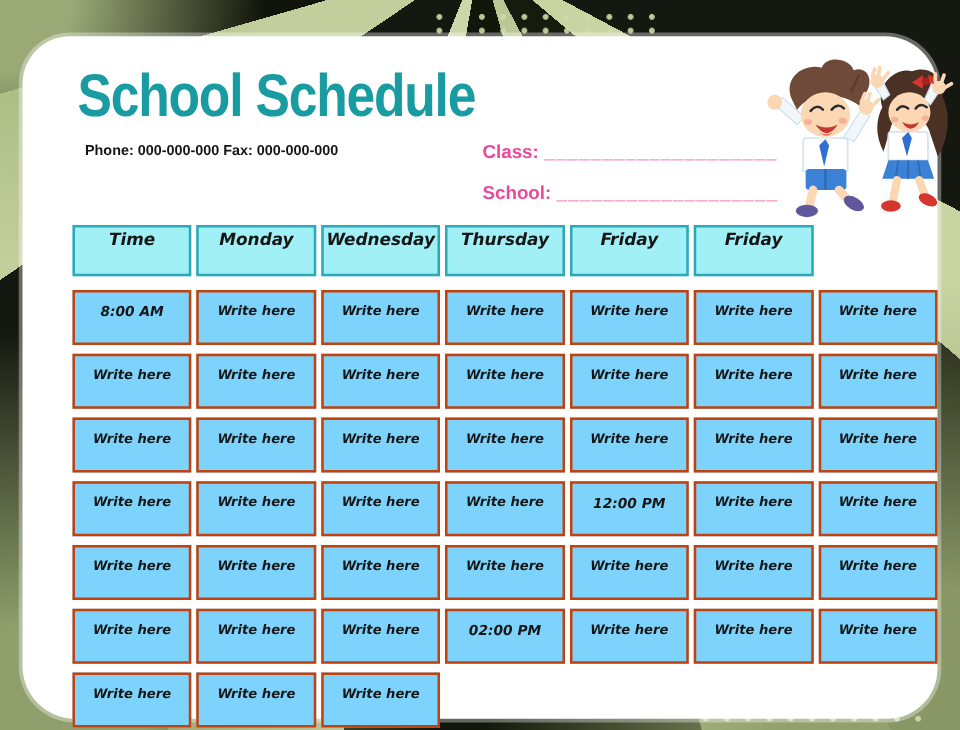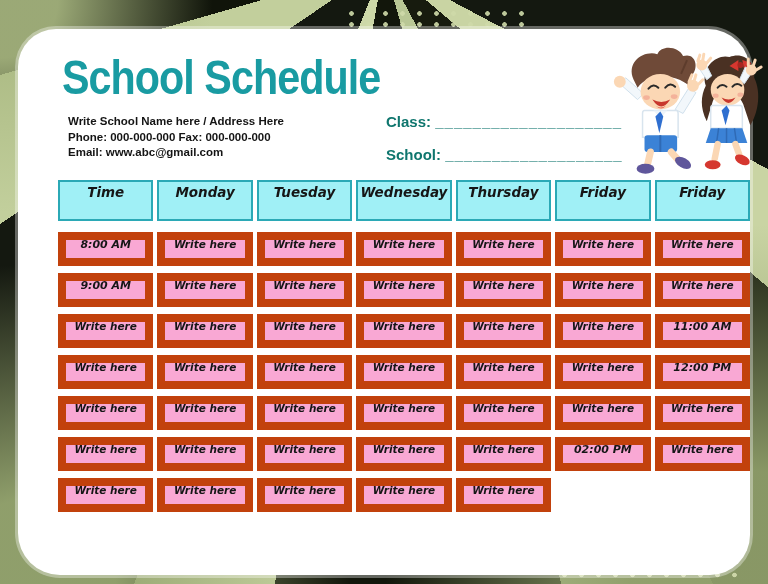--- a/index.html
+++ b/index.html
@@ -37,59 +37,57 @@
   .title{
     position:absolute;left:44px;top:21px;
     font-size:43px;font-weight:800;color:#199ba2;
     letter-spacing:-1px;transform:scale(.96,1.12);transform-origin:left top;
     white-space:nowrap;
   }
   .school-info{
     position:absolute;left:50px;top:85px;
     font-size:11.5px;font-weight:700;color:#141414;line-height:15.5px;
   }
-  .fill-line{white-space:nowrap;font-size:15px;font-weight:700;color:#0f766e;}
+  .fill-line{white-space:nowrap;font-size:15px;font-weight:700;color:#ec4899;}
   .class-line{position:absolute;left:368px;top:84px;}
   .month-line{position:absolute;left:368px;top:117px;}
   .fill-blank{letter-spacing:1px;}
   .kids{position:absolute;left:586px;top:10px;width:168px;height:136px;}
   .sched{position:absolute;left:40px;top:151px;width:692px;}
   .grid7{display:grid;grid-template-columns:repeat(7,1fr);column-gap:4px;}
   .hdr-row{margin-bottom:11px;}
   .body-rows{row-gap:7px;}
   .cell{
     display:flex;align-items:center;justify-content:center;
     font-style:italic;font-weight:700;color:#161616;
     font-family:"DejaVu Sans",sans-serif;
     box-sizing:border-box;
   }
   .hdr-cell{
     height:41px;background:#a0f0f6;border:2px solid #2ba9b6;
     font-size:13.5px;padding-bottom:17px;
   }
   .data-cell{
-    height:34px;background:#f9a8d4;border:8px solid #c2410c;
+    height:44px;background:#7dd3fc;border:2px solid #c2410c;
     font-size:10.5px;padding-bottom:10px;
   }
   .time-cell{font-size:11px;}
 </style>
 </head>
 <body>
 
 <div class="dots-strip dots-top"></div>
 <div class="dots-strip dots-bottom"></div>
 
 <div class="card">
 
   <div class="title">School Schedule</div>
 
   <div class="school-info">
-    <div>Write School Name here / Address Here</div>
     <div>Phone: 000-000-000 Fax: 000-000-000</div>
-    <div>Email: www.abc@gmail.com</div>
   </div>
 
   <div class="fill-line class-line">
     <span>Class:</span>
     <span class="fill-blank"> ____________________</span>
   </div>
   <div class="fill-line month-line">
     <span>School:</span>
     <span class="fill-blank"> ___________________</span>
   </div>
@@ -147,48 +145,45 @@
       <path d="M133,105 L137,116" stroke="#fbd7b4" stroke-width="6.5" stroke-linecap="round"></path>
       <ellipse cx="110" cy="126" rx="8" ry="4.6" fill="#d5372f"></ellipse>
       <ellipse cx="140" cy="121" rx="8" ry="4.6" fill="#d5372f" transform="rotate(25 140 121)"></ellipse>
     </g>
   </svg>
 
   <div class="sched">
     <div class="grid7 hdr-row" id="hdr-row">
         <div class="cell hdr-cell">Time</div>
         <div class="cell hdr-cell">Monday</div>
-        <div class="cell hdr-cell">Tuesday</div>
         <div class="cell hdr-cell">Wednesday</div>
         <div class="cell hdr-cell">Thursday</div>
         <div class="cell hdr-cell">Friday</div>
         <div class="cell hdr-cell">Friday</div>
       </div>
     <div class="grid7 body-rows" id="body-rows">
         <div class="cell data-cell time-cell">8:00 AM</div>
         <div class="cell data-cell">Write here</div>
         <div class="cell data-cell">Write here</div>
         <div class="cell data-cell">Write here</div>
         <div class="cell data-cell">Write here</div>
         <div class="cell data-cell">Write here</div>
         <div class="cell data-cell">Write here</div>
-        <div class="cell data-cell time-cell">9:00 AM</div>
-        <div class="cell data-cell">Write here</div>
-        <div class="cell data-cell">Write here</div>
-        <div class="cell data-cell">Write here</div>
-        <div class="cell data-cell">Write here</div>
-        <div class="cell data-cell">Write here</div>
-        <div class="cell data-cell">Write here</div>
-        <div class="cell data-cell">Write here</div>
-        <div class="cell data-cell">Write here</div>
-        <div class="cell data-cell">Write here</div>
-        <div class="cell data-cell">Write here</div>
-        <div class="cell data-cell">Write here</div>
-        <div class="cell data-cell">Write here</div>
-        <div class="cell data-cell time-cell">11:00 AM</div>
+        <div class="cell data-cell">Write here</div>
+        <div class="cell data-cell">Write here</div>
+        <div class="cell data-cell">Write here</div>
+        <div class="cell data-cell">Write here</div>
+        <div class="cell data-cell">Write here</div>
+        <div class="cell data-cell">Write here</div>
+        <div class="cell data-cell">Write here</div>
+        <div class="cell data-cell">Write here</div>
+        <div class="cell data-cell">Write here</div>
+        <div class="cell data-cell">Write here</div>
+        <div class="cell data-cell">Write here</div>
+        <div class="cell data-cell">Write here</div>
         <div class="cell data-cell">Write here</div>
         <div class="cell data-cell">Write here</div>
         <div class="cell data-cell">Write here</div>
         <div class="cell data-cell">Write here</div>
         <div class="cell data-cell">Write here</div>
         <div class="cell data-cell">Write here</div>
         <div class="cell data-cell time-cell">12:00 PM</div>
         <div class="cell data-cell">Write here</div>
         <div class="cell data-cell">Write here</div>
         <div class="cell data-cell">Write here</div>

